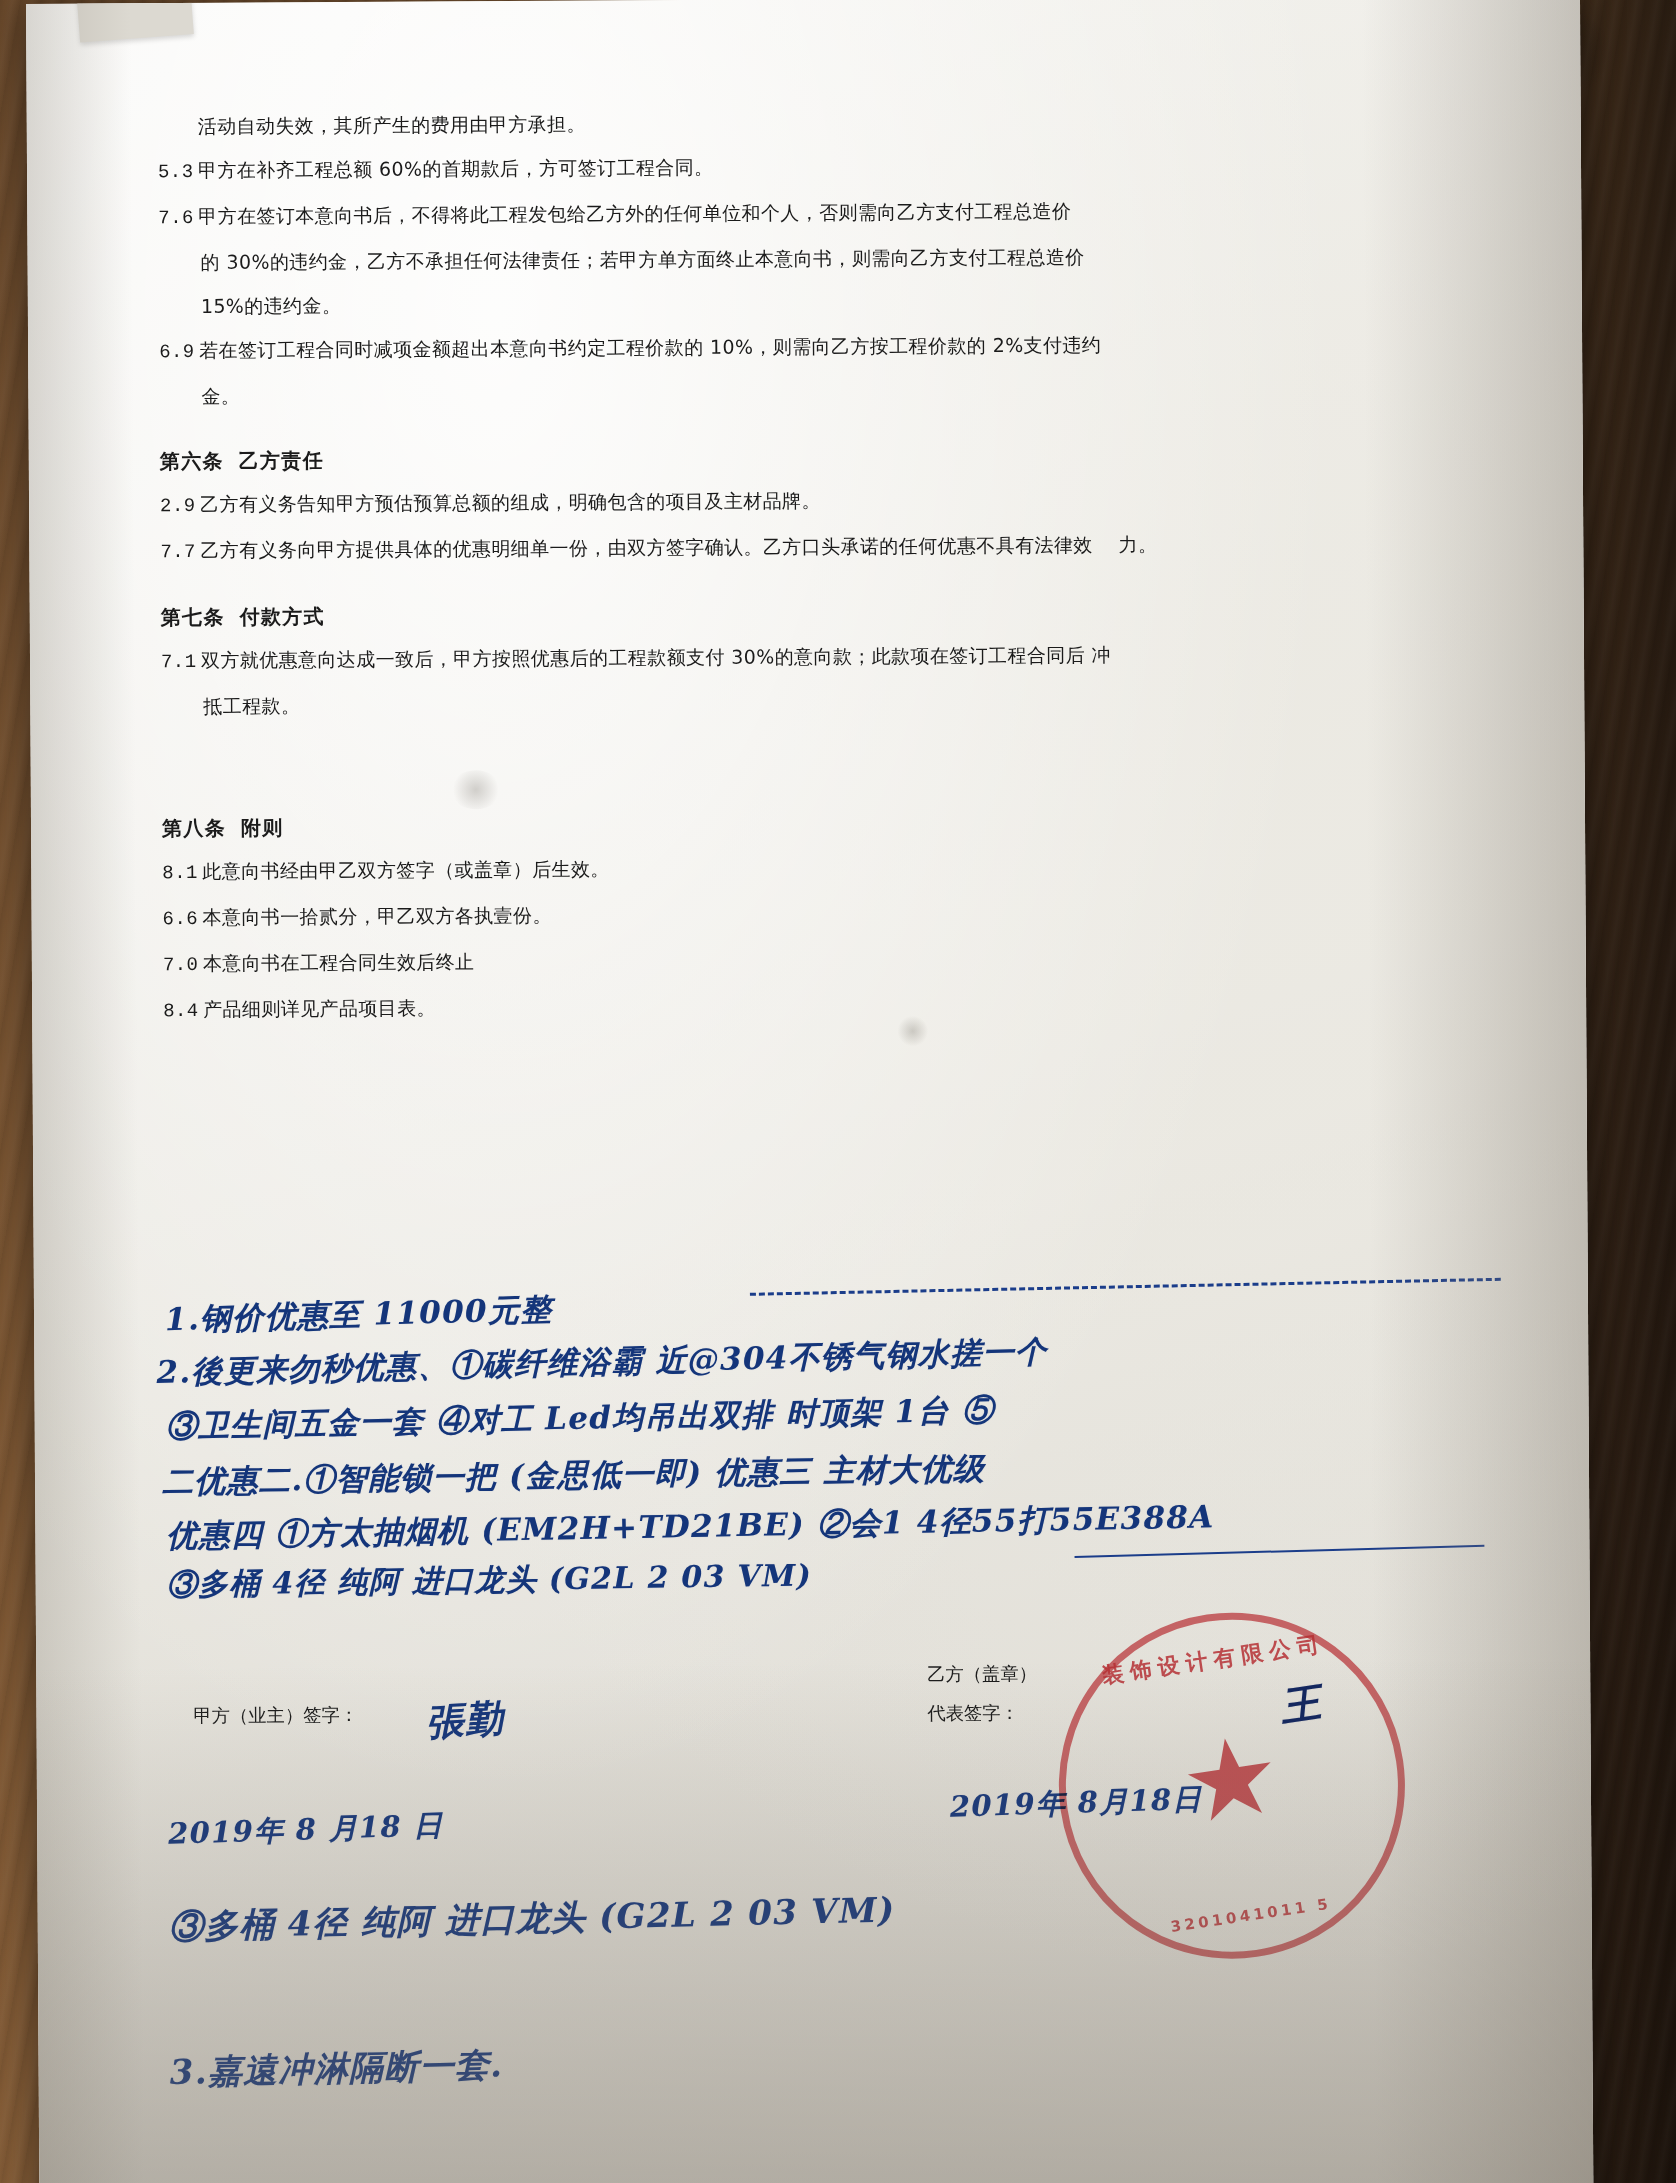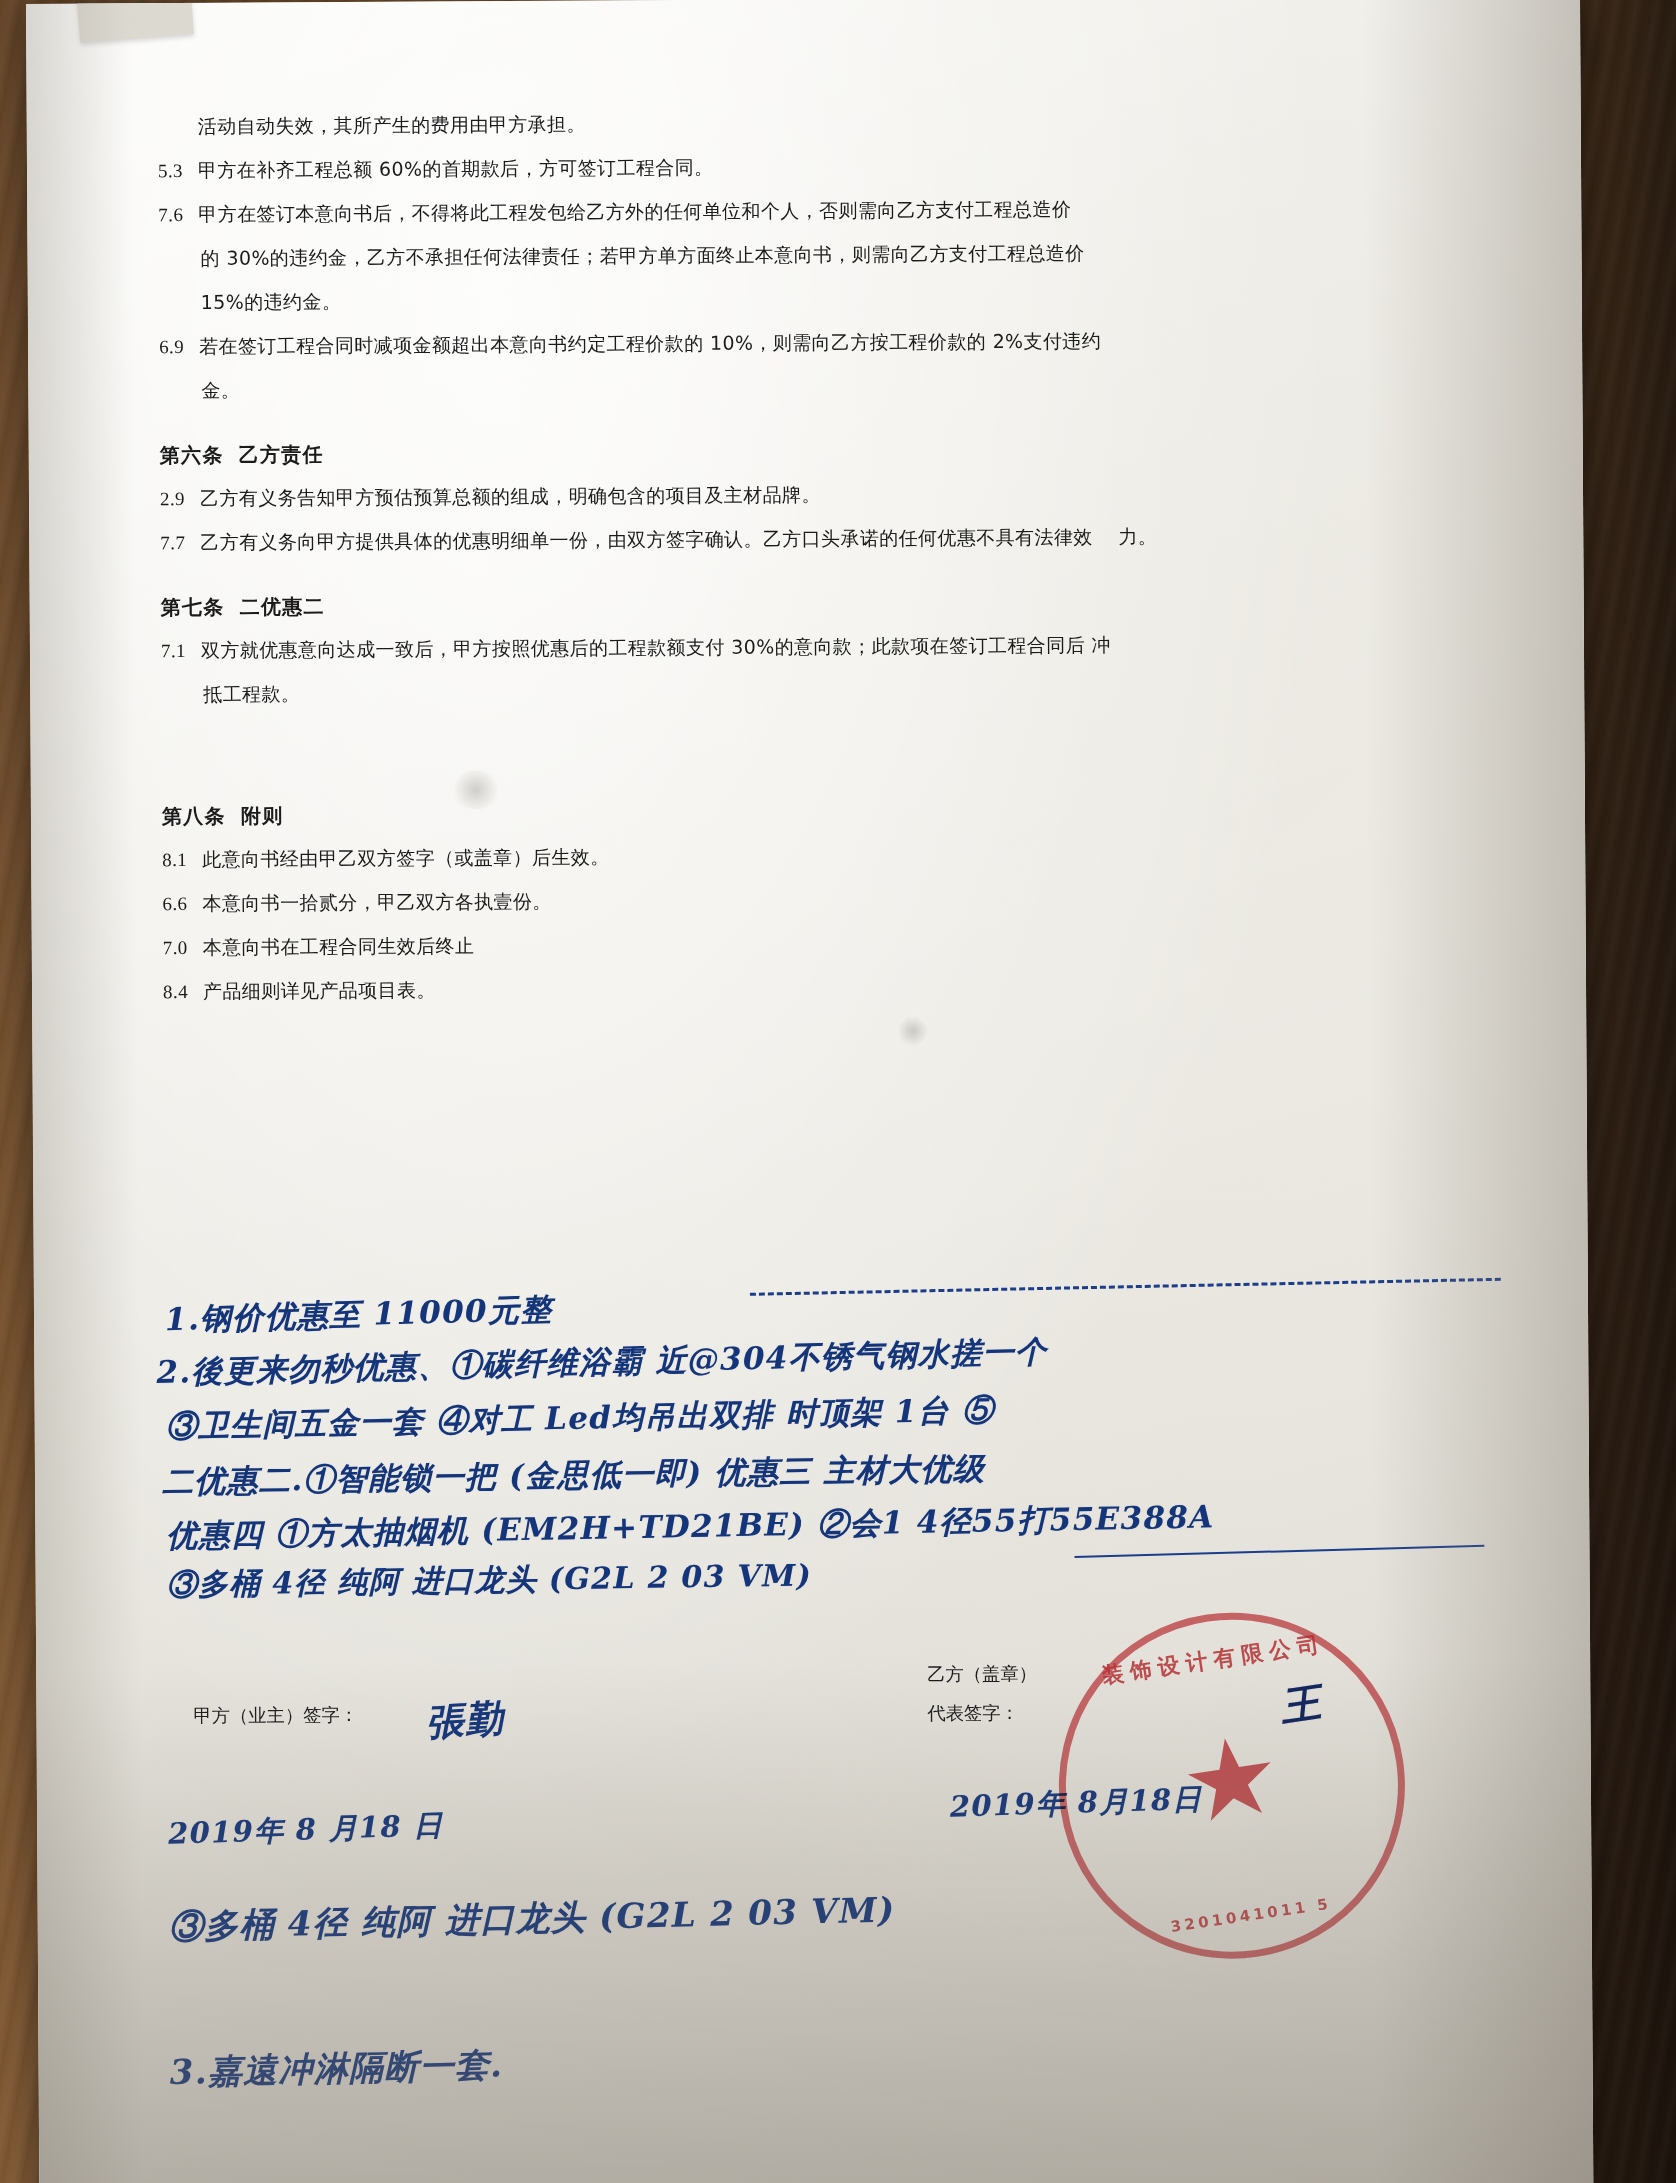--- a/index.html
+++ b/index.html
@@ -129,21 +129,21 @@
     margin: 0 0 25px 0;
     letter-spacing: 0.4px;
     white-space: pre-wrap;
   }
   .line.cont {
     margin-left: 42px;
   }
   .num {
     display: inline-block;
     min-width: 40px;
-    font-family: Liberation Serif, serif;
+    font-family: Liberation Mono, monospace;
   }
   .section-head {
     font-size: 20px;
     font-weight: bold;
     margin: 42px 0 20px 0;
     letter-spacing: 1.3px;
   }
   .section-head .sh-gap { display:inline-block; width: 15px; }
   .spacer-lg { height: 32px; }
 
@@ -295,21 +295,21 @@
     <p class="line"><span class="num">6.9</span><span>若在签订工程合同时减项金额超出本意向书约定工程价款的 10%，则需向乙方按工程价款的 2%支付违约</span></p>
 
     <p class="line cont"><span>金。</span></p>
 
     <p class="section-head"><span>第六条</span><span class="sh-gap"></span><span>乙方责任</span></p>
 
     <p class="line"><span class="num">2.9</span><span>乙方有义务告知甲方预估预算总额的组成，明确包含的项目及主材品牌。</span></p>
 
     <p class="line"><span class="num">7.7</span><span>乙方有义务向甲方提供具体的优惠明细单一份，由双方签字确认。乙方口头承诺的任何优惠不具有法律效    力。</span></p>
 
-    <p class="section-head"><span>第七条</span><span class="sh-gap"></span><span>二优惠二</span></p>
+    <p class="section-head"><span>第七条</span><span class="sh-gap"></span><span>付款方式</span></p>
 
     <p class="line"><span class="num">7.1</span><span>双方就优惠意向达成一致后，甲方按照优惠后的工程款额支付 30%的意向款；此款项在签订工程合同后 冲</span></p>
 
     <p class="line cont"><span>抵工程款。</span></p>
 
     <div class="spacer-lg"></div>
 
     <p class="section-head"><span>第八条</span><span class="sh-gap"></span><span>附则</span></p>
 
     <p class="line"><span class="num">8.1</span><span>此意向书经由甲乙双方签字（或盖章）后生效。</span></p>

